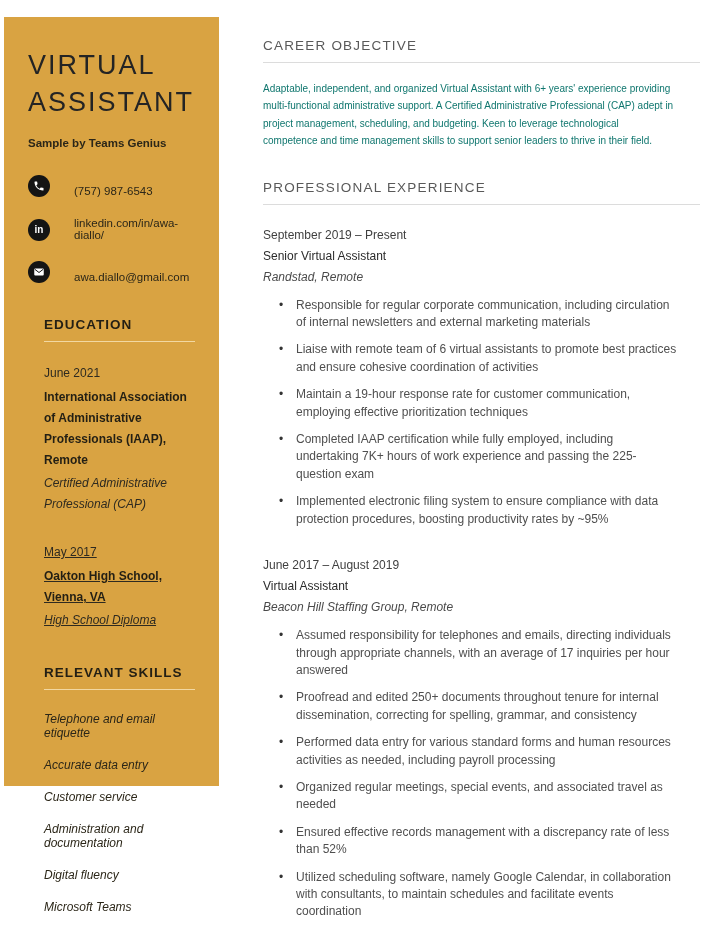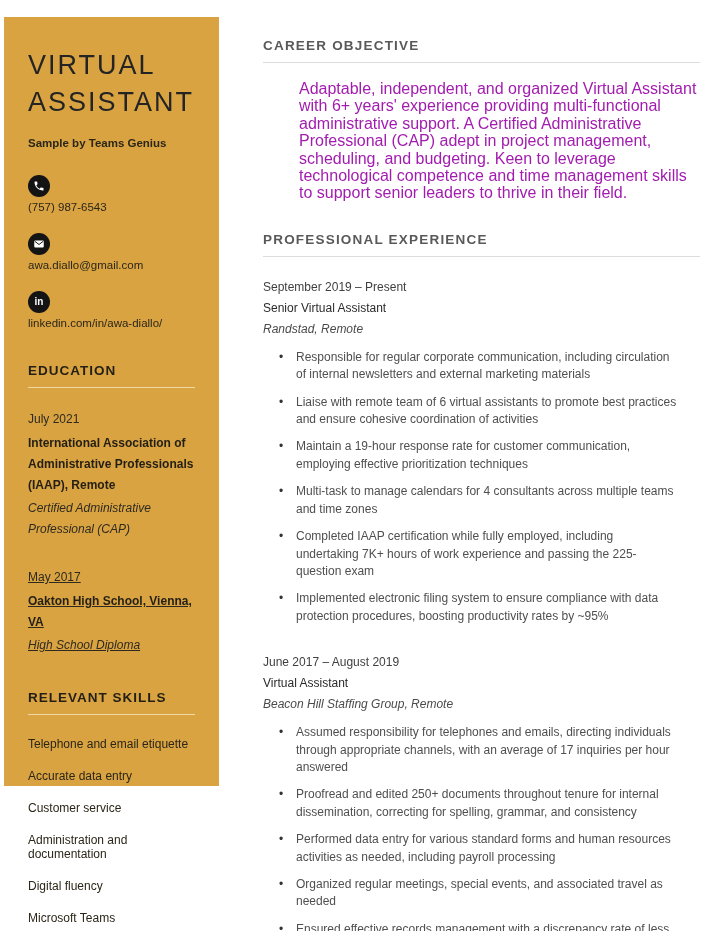--- a/index.html
+++ b/index.html
@@ -9,46 +9,46 @@
 
   
   .sidebar { position:absolute; left:4px; top:17px; width:215px; height:769px;
     background:#D9A342; padding:30px 24px; color:#2e2a20; }
   .resume-title { font-size:27px; line-height:37px; letter-spacing:2px;
     font-weight:400; color:#242424; }
   .resume-title span { display:block; }
   .sidebar-subtitle { margin-top:16px; font-size:11.5px; font-weight:700; color:#2b2618; }
 
   .contact-list { list-style:none; margin-top:26px; }
-  .contact-item { display:flex; align-items:flex-start; gap:4px; margin-bottom:20px;flex-direction:column; }
+  .contact-item { display:flex; align-items:flex-end; gap:24px; margin-bottom:20px; }
   .icon-circle { flex:0 0 auto; width:22px; height:22px; border-radius:50%;
     background:#141414; display:flex; align-items:center; justify-content:center; }
   .icon-circle svg { width:12px; height:12px; }
   .icon-circle .in-glyph { color:#ffffff; font-weight:700; font-size:10px; line-height:1; }
   .contact-text { font-size:11.5px; color:#2b2618; }
 
-  .side-section { margin-top:34px; }
+  .side-section { margin-top:34px;margin-left:16px; }
   .side-heading { font-size:13.5px; font-weight:700; letter-spacing:1px; color:#231f14; }
   .side-rule { height:1px; background:rgba(255,244,214,0.65); margin-top:9px; }
 
   .edu-entry { margin-top:24px; }
   .edu-entry + .edu-entry { margin-top:30px;text-decoration:underline; }
   .edu-date { font-size:12px; color:#2e2a20; }
   .edu-school { font-size:12px; font-weight:700; line-height:21px; margin-top:7px; color:#231f14; }
   .edu-degree { font-size:12px; font-style:italic; line-height:21px; margin-top:2px; color:#2e2a20; }
 
   .skills-list { list-style:none; margin-top:22px; }
-  .skill-item { font-size:12px; color:#2b2618; margin-bottom:18px; }
+  .skill-item { font-size:12px; color:#2b2618; margin-bottom:18px;font-style:italic; }
 
   
   .main { position:absolute; left:263px; top:38px; width:437px; }
-  .main-heading { font-size:13.5px; font-weight:700; letter-spacing:1.2px; color:#595959; }
+  .main-heading { font-size:13.5px; font-weight:400; letter-spacing:1.2px; color:#595959; }
   .main-rule { height:1px; background:#dcdcdc; margin-top:9px; }
-  .objective-text { margin-top:17px; font-size:16px; line-height:17.4px;
-    color:#a21caf; max-width:412px;margin-left:36px; }
+  .objective-text { margin-top:17px; font-size:10px; line-height:17.4px;
+    color:#0f766e; max-width:412px; }
 
   .experience-section { margin-top:30px; }
   .job { margin-top:23px; }
   .job + .job { margin-top:30px; }
   .job-dates { font-size:12px; color:#3f3f3f; }
   .job-title { font-size:12px; font-weight:400; color:#2b2b2b; margin-top:7px; }
   .job-company { font-size:12px; font-style:italic; color:#4a4a4a; margin-top:7px; }
   .bullet-list { list-style:none; margin-top:13px; }
   .bullet-item { position:relative; padding-left:33px; padding-right:22px;
     font-size:12px; line-height:17.4px; color:#4f4f4f; margin-bottom:10px; }
@@ -73,41 +73,41 @@
       <li class="contact-item">
         <span class="icon-circle">
           <svg viewBox="0 0 24 24" fill="#ffffff" aria-hidden="true">
             <path d="M6.62 10.79a15.05 15.05 0 0 0 6.59 6.59l2.2-2.2a1 1 0 0 1 1.01-.24c1.12.37 2.33.57 3.58.57a1 1 0 0 1 1 1V20a1 1 0 0 1-1 1C10.61 21 3 13.39 3 4a1 1 0 0 1 1-1h3.5a1 1 0 0 1 1 1c0 1.25.2 2.45.57 3.57a1 1 0 0 1-.25 1.02l-2.2 2.2z"></path>
           </svg>
         </span>
         <span class="contact-text">(757) 987-6543</span>
       </li>
       <li class="contact-item">
         <span class="icon-circle">
+          <span class="in-glyph">in</span>
+        </span>
+        <span class="contact-text">linkedin.com/in/awa-diallo/</span>
+      </li>
+      <li class="contact-item">
+        <span class="icon-circle">
           <svg viewBox="0 0 24 24" aria-hidden="true">
             <rect x="2.5" y="5" width="19" height="14" rx="2" fill="#ffffff"></rect>
             <path d="M3.5 6.5 12 13l8.5-6.5" stroke="#141414" stroke-width="2" fill="none"></path>
           </svg>
         </span>
         <span class="contact-text">awa.diallo@gmail.com</span>
-      </li>
-      <li class="contact-item">
-        <span class="icon-circle">
-          <span class="in-glyph">in</span>
-        </span>
-        <span class="contact-text">linkedin.com/in/awa-diallo/</span>
       </li>
     </ul>
 
     <section class="side-section">
       <h2 class="side-heading">EDUCATION</h2>
       <div class="side-rule"></div>
 
       <div class="edu-entry">
-        <div class="edu-date">July 2021</div>
+        <div class="edu-date">June 2021</div>
         <div class="edu-school">International Association of Administrative Professionals (IAAP), Remote</div>
         <div class="edu-degree">Certified Administrative Professional (CAP)</div>
       </div>
 
       <div class="edu-entry">
         <div class="edu-date">May 2017</div>
         <div class="edu-school">Oakton High School, Vienna, VA</div>
         <div class="edu-degree">High School Diploma</div>
       </div>
     </section>
@@ -140,21 +140,20 @@
       <div class="main-rule"></div>
 
       <div class="job">
         <div class="job-dates">September 2019 – Present</div>
         <div class="job-title">Senior Virtual Assistant</div>
         <div class="job-company">Randstad, Remote</div>
         <ul class="bullet-list">
           <li class="bullet-item">Responsible for regular corporate communication, including circulation of internal newsletters and external marketing materials</li>
           <li class="bullet-item">Liaise with remote team of 6 virtual assistants to promote best practices and ensure cohesive coordination of activities</li>
           <li class="bullet-item">Maintain a 19-hour response rate for customer communication, employing effective prioritization techniques</li>
-          <li class="bullet-item">Multi-task to manage calendars for 4 consultants across multiple teams and time zones</li>
           <li class="bullet-item">Completed IAAP certification while fully employed, including undertaking 7K+ hours of work experience and passing the 225-question exam</li>
           <li class="bullet-item">Implemented electronic filing system to ensure compliance with data protection procedures, boosting productivity rates by ~95%</li>
         </ul>
       </div>
 
       <div class="job">
         <div class="job-dates">June 2017 – August 2019</div>
         <div class="job-title">Virtual Assistant</div>
         <div class="job-company">Beacon Hill Staffing Group, Remote</div>
         <ul class="bullet-list">

